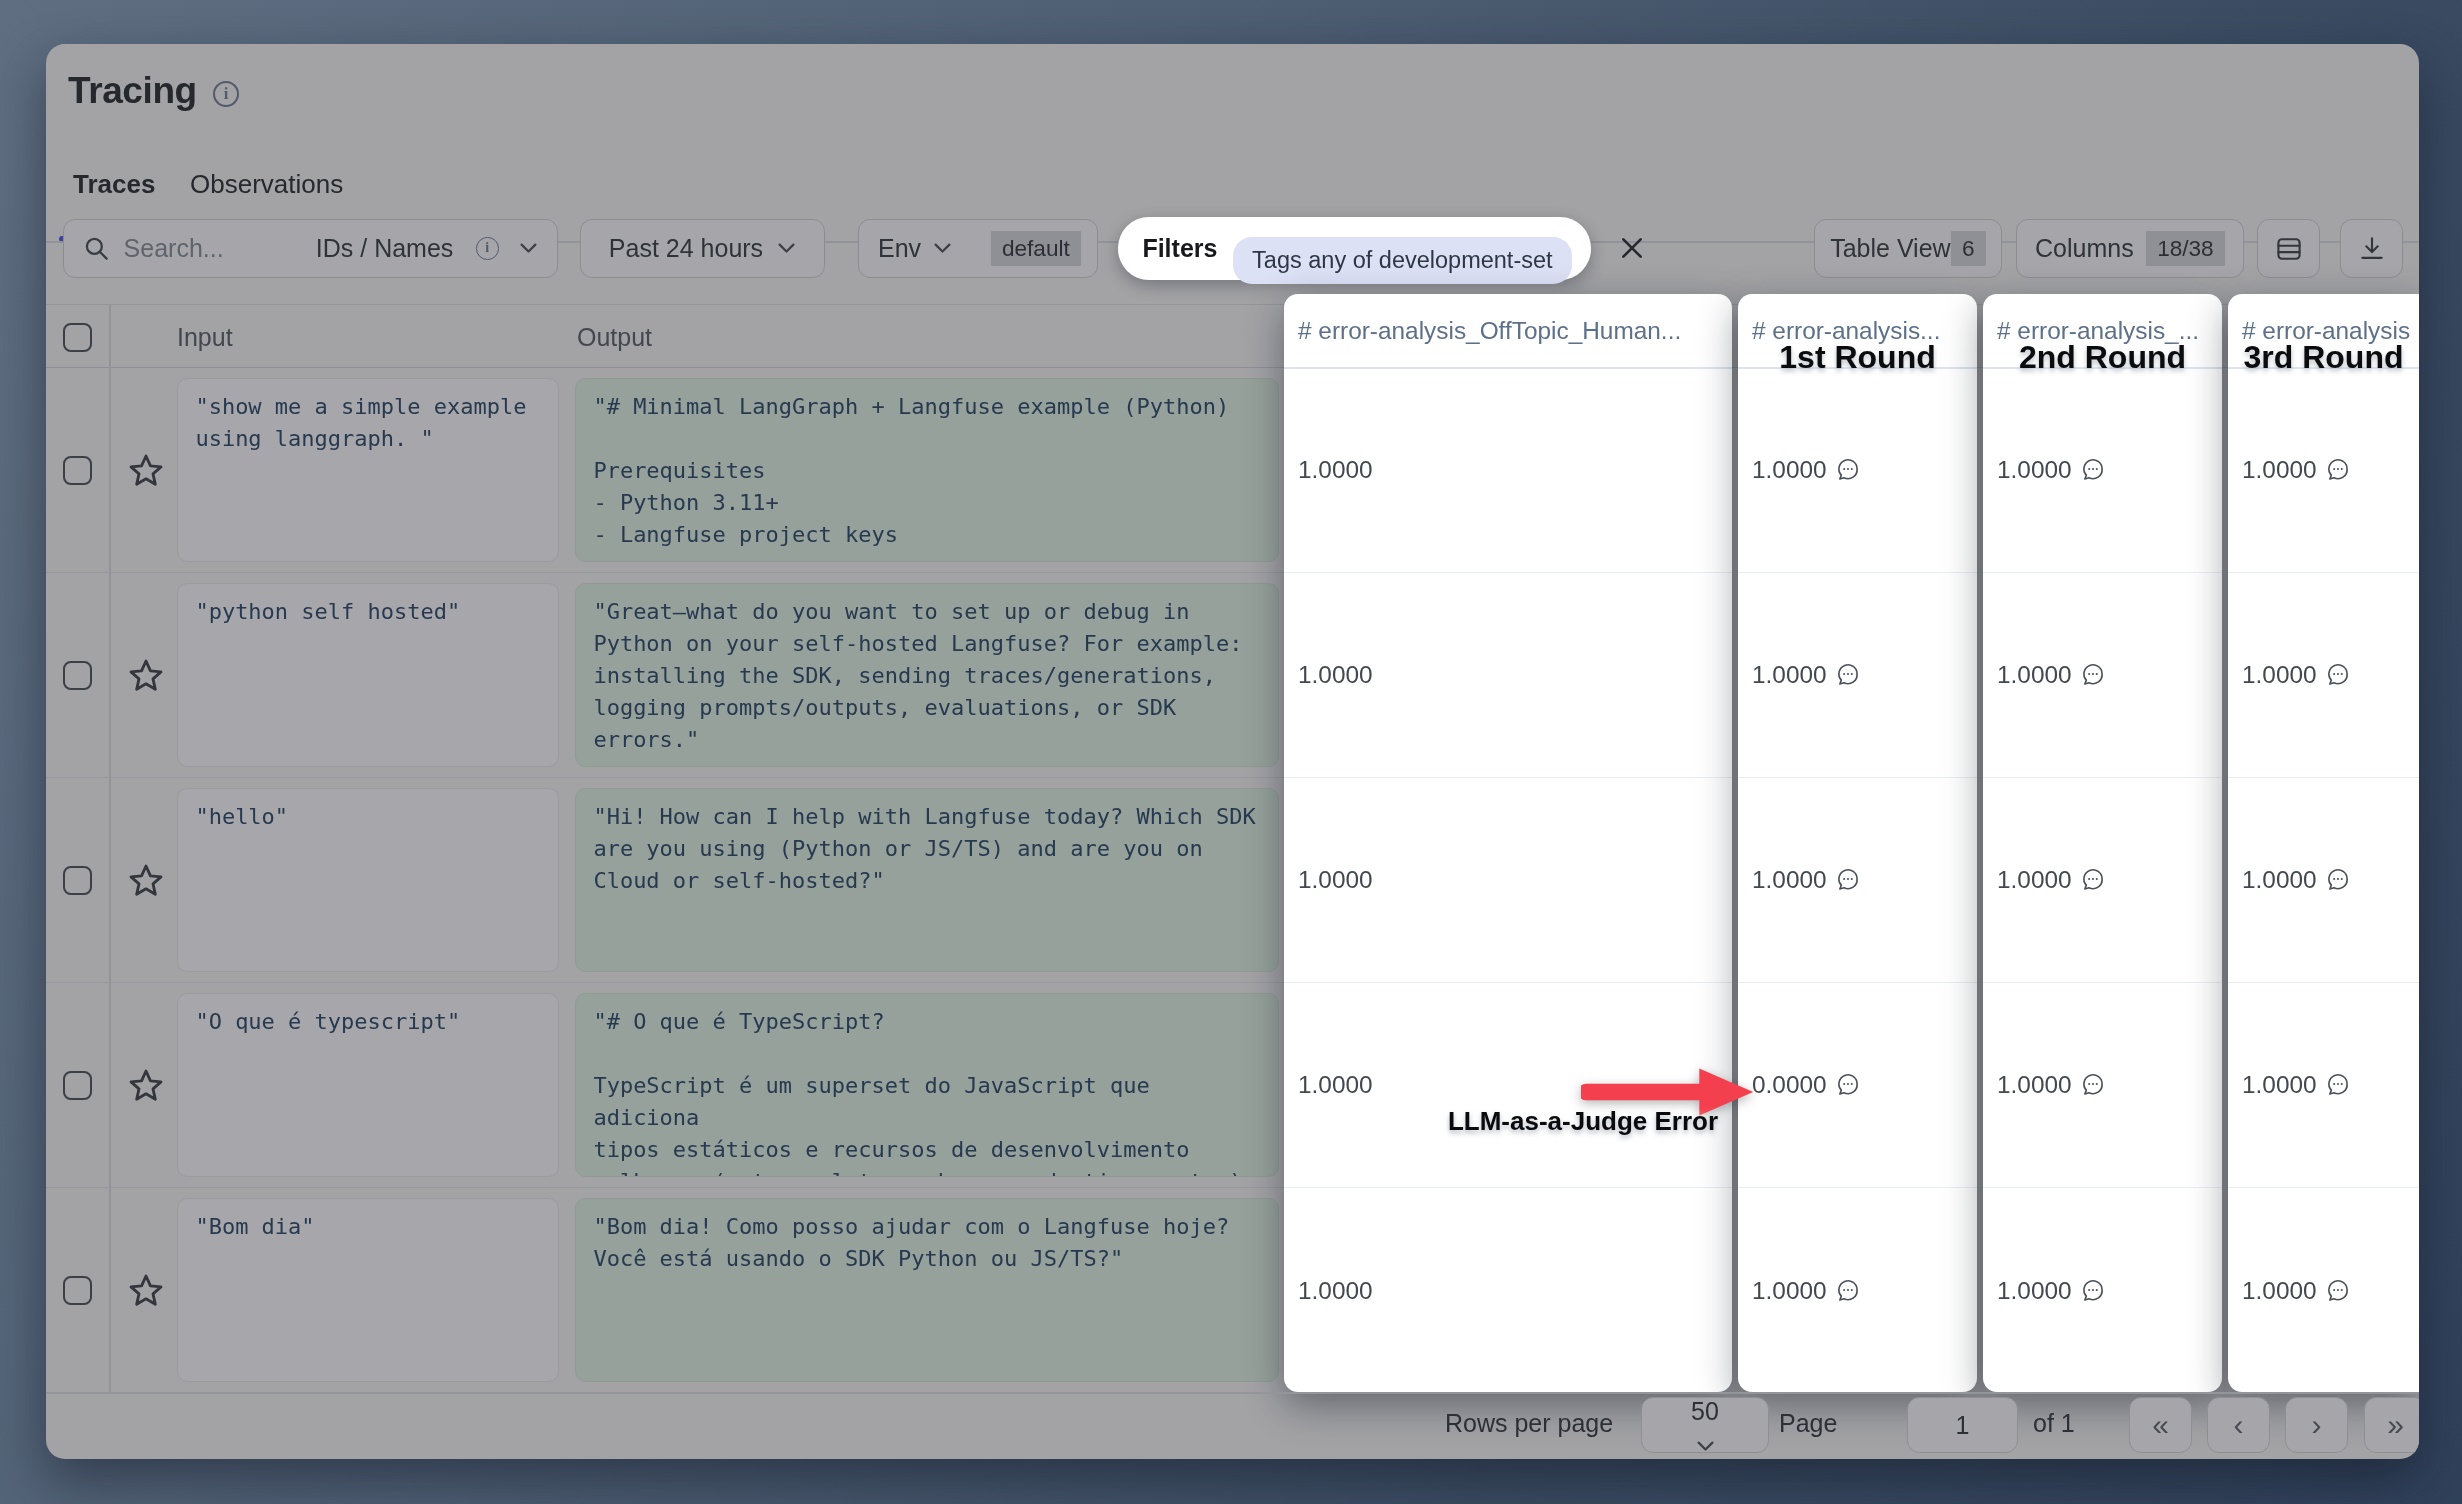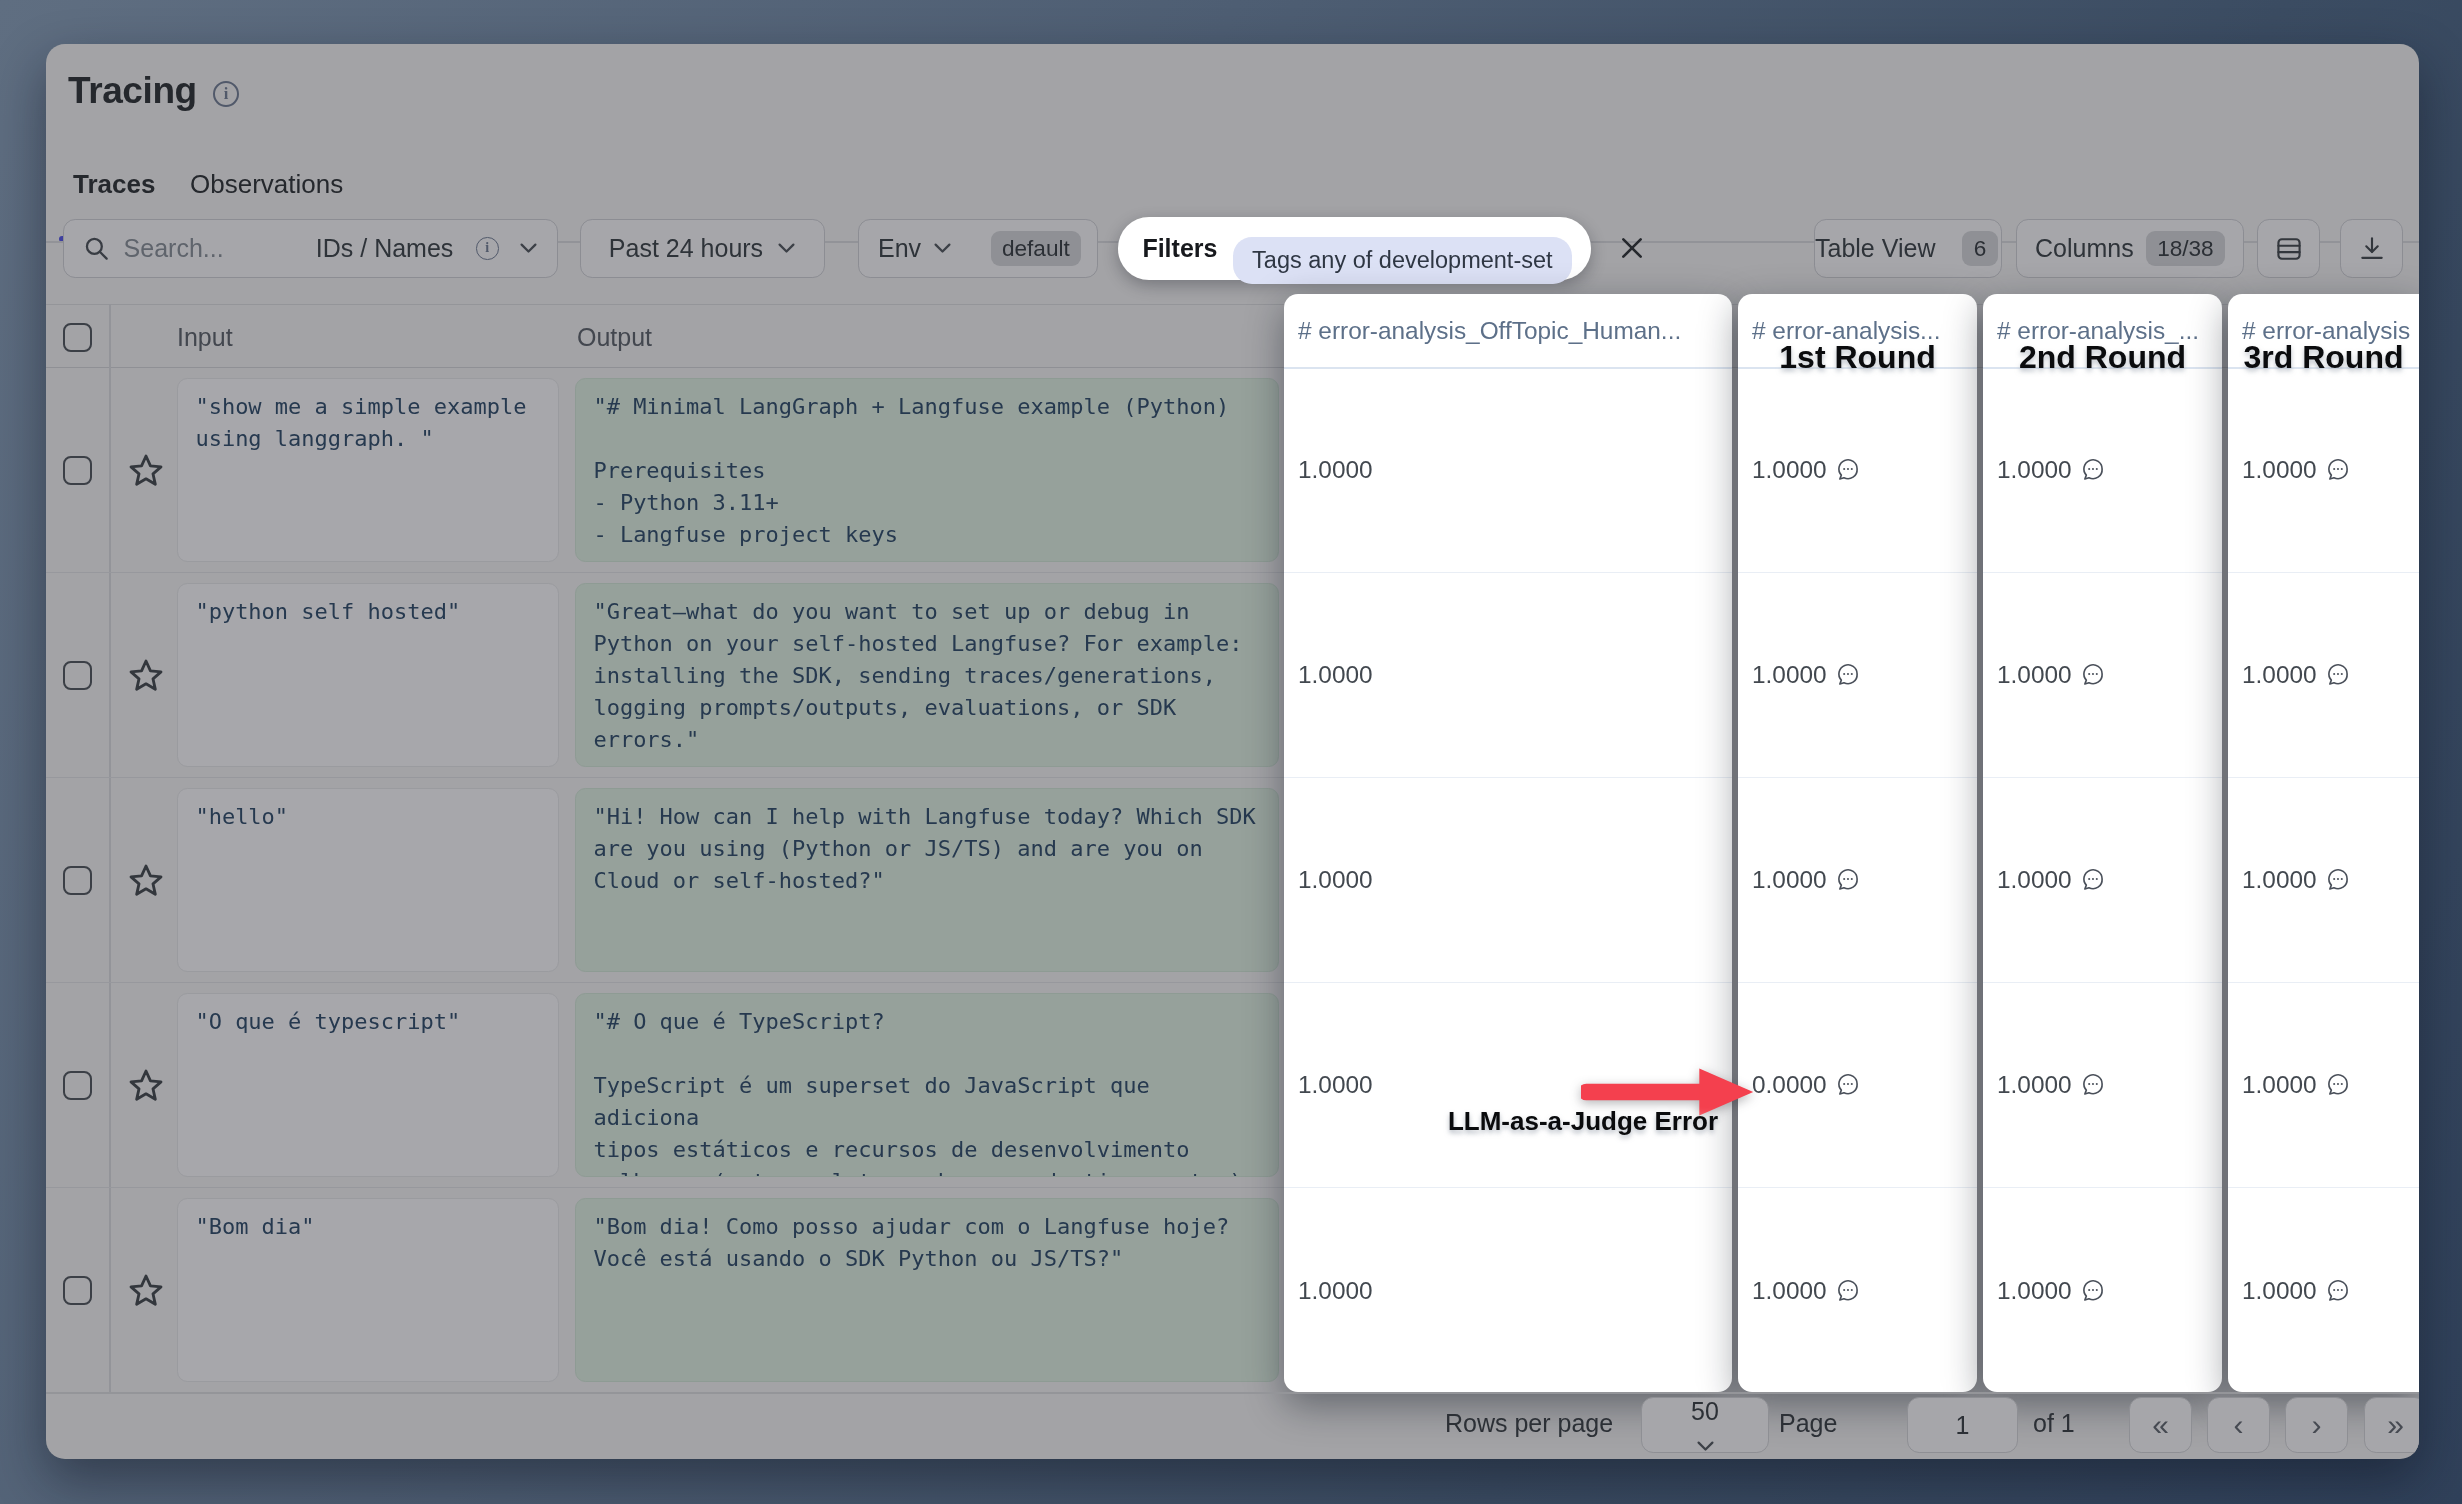--- a/index.html
+++ b/index.html
@@ -26,35 +26,35 @@
   .tab-active { font-weight:700; }
   .tab-underline { left:13px; top:192px; width:160px; height:6.1px; border-radius:3.5px; background:#3e3f9f; }
   .tabs-divider { left:0; top:197px; width:100%; height:1.7px; background:#929398; }
 
   
   .tb { top:175px; height:59px; border:1.7px solid #8c8d93; border-radius:12.2px; background:#a6a6aa;
         display:flex; align-items:center; color:#2e3339; font-size:25px; }
   .muted { color:#5f646c; }
   .chev { width:19px; height:12.2px; flex:0 0 auto; }
   .chev polyline { fill:none; stroke:#3c4047; stroke-width:2.6; stroke-linecap:round; stroke-linejoin:round; }
-  .mini-badge { background:#8f9095; border-radius:9px; padding:4.4px 11.3px; font-size:22.6px; color:#2b2f35; }
+  .mini-badge { background:#8f9095; border-radius:1px; padding:4.4px 11.3px; font-size:22.6px; color:#2b2f35; }
   .search-box { left:17.4px; width:495px; padding:0 19px; gap:12.2px; }
   .search-box .spacer { flex:1; }
   .scope-info { width:22.6px; height:22.6px; border-width:1.7px; font-size:14px; line-height:19px; margin:0 8.7px 0 10.4px; }
   .btn-past { left:534px; width:245px; justify-content:center; gap:14px; font-weight:500;}
   .btn-env { left:812px; width:240px; padding:0 19px; gap:12.2px; font-weight:500;}
   .env-divider { width:1.7px; height:30px; background:#8c8d93; margin:0 7px; }
   .filters-pill { left:1072px; top:173px; height:63px; width:473px; background:#ffffff; border-radius:31px;
         display:flex; align-items:center; padding:0 12.2px 0 24.4px; gap:15.7px;
         box-shadow:0 5.2px 15.7px rgba(15,20,30,.3); }
   .filters-label { font-size:25px; font-weight:700; color:#17191d; }
   .filter-chip { background:#dce1f5; color:#2f3744; border-radius:19px; padding:9.6px 19px; font-size:23.5px; font-weight:500; white-space:nowrap;margin-top:24px; }
   .close-x { left:1567px; top:185px; width:37px; height:37px; display:flex; align-items:center; justify-content:center; }
   .close-x svg line { stroke:#26292e; stroke-width:3; stroke-linecap:round; }
-  .btn-tableview { left:1768px; width:188px; gap:27px; font-weight:500;}
+  .btn-tableview { left:1768px; width:188px; justify-content:center; gap:0; font-weight:500;}
   .btn-columns { left:1970px; width:228px; justify-content:center; gap:12.2px; font-weight:500;}
   .icon-btn { width:63px; justify-content:center; }
   .icon-btn svg { stroke:#33373d; fill:none; stroke-width:2.4; stroke-linecap:round; stroke-linejoin:round; }
 
   
   .thead { left:0; top:260px; width:100%; height:64px; border-top:1.7px solid #949599; border-bottom:1.7px solid #8f9095; }
   .col-label { top:279px; font-size:25px; font-weight:500; color:#43474f; }
   .v-divider { left:63px; top:260px; width:1.7px; height:1088px; background:#939499; }
   .checkbox { width:29px; height:29px; border:2.6px solid #3b3f46; border-radius:7.8px; background:transparent; }
   .rows-wrap { left:0; top:324px; width:1284px; }

